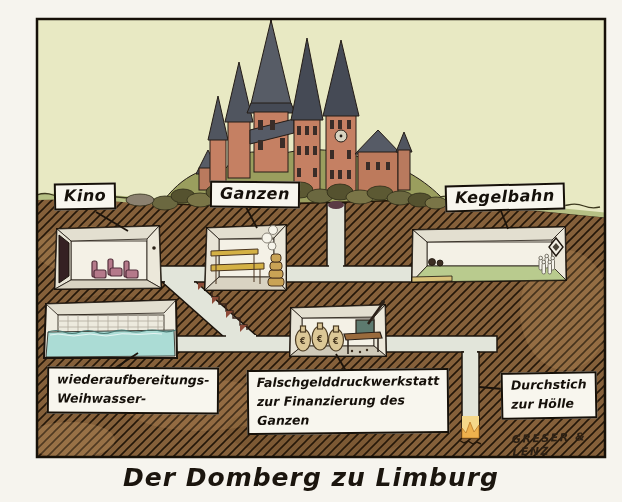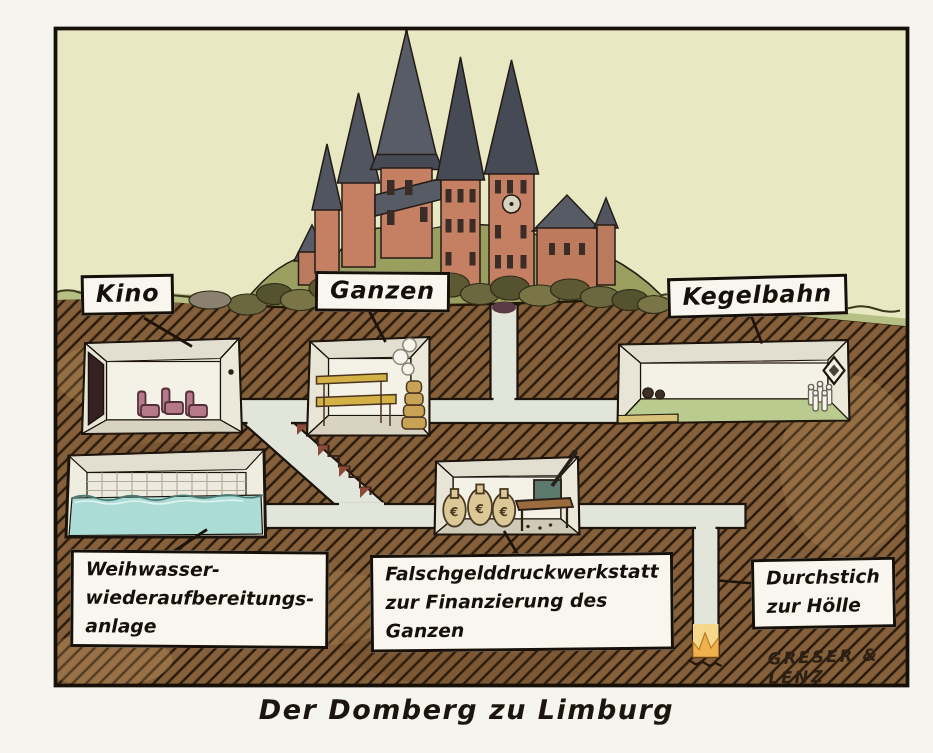--- a/index.html
+++ b/index.html
@@ -8,21 +8,21 @@
   #scene{position:absolute;left:0;top:0;}
   .plabel{position:absolute;background:#f8f6ee;border:2px solid #161008;color:#15100a;
           font-style:italic;line-height:1.15;padding:2px 8px 3px 8px;white-space:nowrap;
           box-sizing:border-box;z-index:3;}
   .plabel span{display:block;}
   .lab-big{font-size:16px;font-weight:600;letter-spacing:.5px;}
   .lab-small{font-size:12.5px;font-weight:600;line-height:1.5;}
   .signature{position:absolute;color:#2c2014;font-size:11px;font-weight:700;
              letter-spacing:1.5px;font-style:italic;transform:rotate(-2deg);z-index:3;}
   .caption{position:absolute;left:0;width:622px;text-align:center;color:#1b150e;
-           font-size:18px;font-style:italic;font-weight:600;letter-spacing:1px;z-index:3;}
+           font-size:25px;font-style:italic;font-weight:600;letter-spacing:1px;z-index:3;}
   svg .outline{stroke:#241c16;stroke-width:1;}
   svg text.bagmark{font-family:"DejaVu Sans",sans-serif;font-size:8px;font-weight:700;fill:#4a3a22;}
 </style>
 </head>
 <body>
 
 <div id="stage">
 
 <svg id="scene" width="622" height="502" viewBox="0 0 622 502">
   <defs>
@@ -331,23 +331,22 @@
 
 <div class="plabel lab-big" style="left:210px;top:181px;transform:rotate(0.5deg);">
   <span>Ganzen</span>
 </div>
 
 <div class="plabel lab-big" style="left:445px;top:184px;transform:rotate(-1.5deg);">
   <span>Kegelbahn</span>
 </div>
 
 <div class="plabel lab-small" style="left:47px;top:367px;transform:rotate(0.4deg);">
+  <span>wiederaufbereitungs-</span>
   <span>Weihwasser-</span>
-  <span>wiederaufbereitungs-</span>
-  <span>anlage</span>
 </div>
 
 <div class="plabel lab-small" style="left:247px;top:369px;transform:rotate(-0.6deg);">
   <span>Falschgelddruckwerkstatt</span>
   <span>zur Finanzierung des</span>
   <span>Ganzen</span>
 </div>
 
 <div class="plabel lab-small" style="left:501px;top:372px;transform:rotate(-1deg);">
   <span>Durchstich</span>

